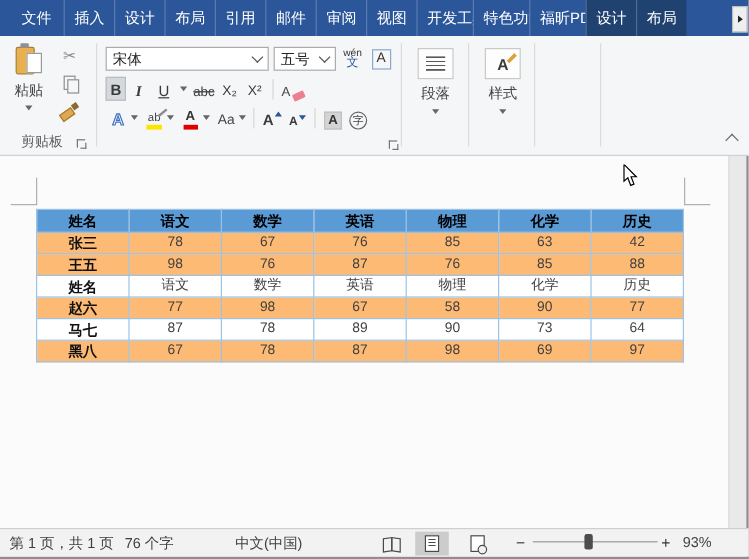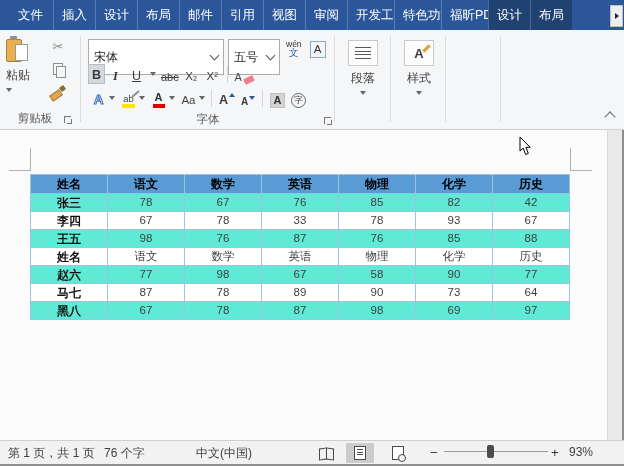--- a/index.html
+++ b/index.html
@@ -19,40 +19,40 @@
 
   
   .ribbon{position:absolute;left:0;top:30px;width:624px;height:100px;background:#f5f6f8;border-bottom:1px solid #d2d2d2;box-sizing:border-box;}
   .rsep{position:absolute;top:6px;height:86px;width:1px;background:#dcdcdc;}
   .glabel{position:absolute;bottom:3px;font-size:11.5px;color:#5a5a5a;text-align:center;}
   .launcher{position:absolute;width:8px;height:8px;}
   .launcher::before{content:'';position:absolute;left:0;top:0;width:6px;height:6px;border-left:1px solid #767676;border-top:1px solid #767676;}
   .launcher::after{content:'';position:absolute;right:0;bottom:0;width:4px;height:4px;border-right:1px solid #767676;border-bottom:1px solid #767676;}
 
   
-  .paste-btn{position:absolute;left:6px;top:6px;width:36px;height:66px;display:flex;flex-direction:column;cursor:default;}
+  .paste-btn{position:absolute;left:6px;top:6px;width:36px;height:66px;display:flex;flex-direction:column;align-items:center;cursor:default;}
   .clipboard-icon{width:22px;height:27px;position:relative;}
   .clipboard-icon::before{content:'';position:absolute;left:0;top:3px;width:14px;height:21px;background:#e8b04e;border:1px solid #a3813c;border-radius:2px;}
   .clipboard-icon::after{content:'';position:absolute;left:4px;top:0;width:7px;height:4px;background:#909090;border-radius:1px;}
   .clipboard-icon .page{position:absolute;right:0;top:8px;width:11px;height:15px;background:#fff;border:1px solid #9a9a9a;}
   .paste-label{font-size:12px;color:#444;margin-top:4px;}
   .tri-down{width:0;height:0;border-left:3.5px solid transparent;border-right:3.5px solid transparent;border-top:4px solid #666;display:inline-block;}
   .paste-btn .tri-down{margin-top:4px;}
   .clip-col{position:absolute;left:48px;top:8px;display:flex;flex-direction:column;row-gap:7px;align-items:center;}
   .sbtn{width:20px;height:16px;display:flex;align-items:center;justify-content:center;cursor:default;}
   .scissors-icon{color:#8c8c8c;font-size:13px;line-height:1;}
   .copy-icon{width:8px;height:10px;border:1px solid #8f8f8f;background:#f5f6f8;position:relative;display:inline-block;}
   .copy-icon::after{content:'';position:absolute;left:2px;top:2px;width:8px;height:10px;border:1px solid #8f8f8f;background:#f5f6f8;}
   .brush-icon{width:16px;height:14px;position:relative;display:inline-block;}
   .brush-icon::before{content:'';position:absolute;left:0;top:7px;width:10px;height:5px;background:#e0a852;border:1px solid #a87b38;transform:rotate(-35deg);}
   .brush-icon::after{content:'';position:absolute;right:1px;top:1px;width:5px;height:5px;background:#8a6a30;transform:rotate(-35deg);}
 
   
   .g-font{position:absolute;left:82px;top:0;width:252px;height:100px;}
-  .combo{position:absolute;display:flex;align-items:center;justify-content:space-between;background:#fff;border:1px solid #ababab;height:36px;padding:0 5px;font-size:12px;color:#222;box-sizing:border-box;cursor:default;}
+  .combo{position:absolute;display:flex;align-items:center;justify-content:space-between;background:#fff;border:1px solid #ababab;height:20px;padding:0 5px;font-size:12px;color:#222;box-sizing:border-box;cursor:default;}
   .chev{width:6px;height:6px;border-left:1px solid #555;border-bottom:1px solid #555;transform:rotate(-45deg);margin-top:-3px;display:inline-block;}
   .frow{position:absolute;left:6px;display:flex;align-items:center;height:22px;}
   .btn{display:inline-flex;align-items:flex-end;justify-content:center;height:20px;min-width:17px;color:#3b3b3b;font-size:12.5px;padding:0 2px;cursor:default;line-height:1.2;}
   .btn.pressed{background:#d5d8dc;border:1px solid #b9bcc0;box-sizing:border-box;}
   .b-bold{font-weight:bold;}
   .b-italic{font-style:italic;font-family:"Liberation Serif",serif;font-weight:bold;}
   .b-underline{text-decoration:underline;}
   .b-strike{text-decoration:line-through;font-size:11px;}
   .b-subsup{font-size:11.5px;}
   .isep{width:1px;height:17px;background:#d6d6d6;margin:0 4px;align-self:center;}
@@ -94,21 +94,21 @@
   .scrollstrip{position:absolute;left:607px;top:130px;width:15px;height:310px;background:#e9e9e9;border-left:1px solid #d9d9d9;}
   .frame-right{position:absolute;right:0;top:130px;width:2px;height:336px;background:#8f8f8f;}
   .mark-l{position:absolute;left:9px;top:148px;width:21px;height:22px;border-right:1px solid #b0b0b0;border-bottom:1px solid #b0b0b0;}
   .mark-r{position:absolute;left:570px;top:148px;width:21px;height:22px;border-left:1px solid #b0b0b0;border-bottom:1px solid #b0b0b0;}
 
   table.score{position:absolute;left:30px;top:174px;width:540px;border-collapse:collapse;table-layout:fixed;}
   table.score th,table.score td{border:1px solid #9cc3e6;height:17px;text-align:center;padding:0;line-height:1;}
   table.score th{background:#5b9bd5;color:#000;font-weight:bold;font-size:12px;height:18px;}
   table.score td{color:#3f3f3f;font-size:11.5px;background:#fff;}
   table.score td:first-child{font-weight:bold;color:#111;font-size:12px;}
-  table.score tr.banded td{background:#5eead4;}
+  table.score tr.banded td{background:#fdba74;}
 
   .cursor{position:absolute;left:519px;top:137px;width:13px;height:19px;}
 
   
   .statusbar{position:absolute;left:0;top:440px;width:624px;height:24px;background:#f2f2f2;border-top:1px solid #cfcfcf;font-size:12px;color:#3f3f3f;box-sizing:border-box;}
   .st{position:absolute;top:4px;white-space:nowrap;cursor:default;}
   .view-btn{position:absolute;top:2px;width:28px;height:20px;display:flex;align-items:center;justify-content:center;cursor:default;}
   .view-btn.active{background:#cccccc;}
   .read-icon{width:15px;height:11px;position:relative;}
   .read-icon::before{content:'';position:absolute;left:0;top:0;width:6px;height:10px;border:1px solid #4a4a4a;transform:skewY(-8deg);}
@@ -128,24 +128,24 @@
 <body>
 
 <div class="app">
 
   <div class="tabbar">
     <div class="tabstrip">
         <div class="tab file-tab">文件</div>
         <div class="tab">插入</div>
         <div class="tab">设计</div>
         <div class="tab">布局</div>
+        <div class="tab">引用</div>
         <div class="tab">邮件</div>
-        <div class="tab">引用</div>
+        <div class="tab">审阅</div>
         <div class="tab">视图</div>
-        <div class="tab">审阅</div>
         <div class="tab clipped">开发工具</div>
         <div class="tab clipped">特色功能</div>
         <div class="tab clipped">福昕PDF</div>
         <div class="tab contextual">设计</div>
         <div class="tab contextual">布局</div>
       </div>
 
     <div class="edge-arrow">
       <span class="tri-right"></span>
     </div>
@@ -237,21 +237,20 @@
           </span>
         <span class="isep"></span>
         <span class="btn">
             <span class="shade-icon">A</span>
           </span>
         <span class="btn">
             <span class="enclose-icon">字</span>
           </span>
       </div>
 
-      <div class="glabel" style="left:0;width:252px;">字体</div>
       <div class="launcher" style="right:2px;bottom:5px;"></div>
     </div>
 
     <div class="rsep" style="left:334px;"></div>
 
     <div class="cgroup" style="left:336px;">
       <span class="cg-iconbox">
           <span class="para-lines"></span>
         </span>
       <span class="cg-label">段落</span>
@@ -294,31 +293,22 @@
           <th>历史</th>
         </tr>
       </thead>
     <tbody>
         <tr class="banded">
           <td>张三</td>
           <td>78</td>
           <td>67</td>
           <td>76</td>
           <td>85</td>
-          <td>82</td>
+          <td>63</td>
           <td>42</td>
-        </tr>
-        <tr>
-          <td>李四</td>
-          <td>67</td>
-          <td>78</td>
-          <td>33</td>
-          <td>78</td>
-          <td>93</td>
-          <td>67</td>
         </tr>
         <tr class="banded">
           <td>王五</td>
           <td>98</td>
           <td>76</td>
           <td>87</td>
           <td>76</td>
           <td>85</td>
           <td>88</td>
         </tr>

